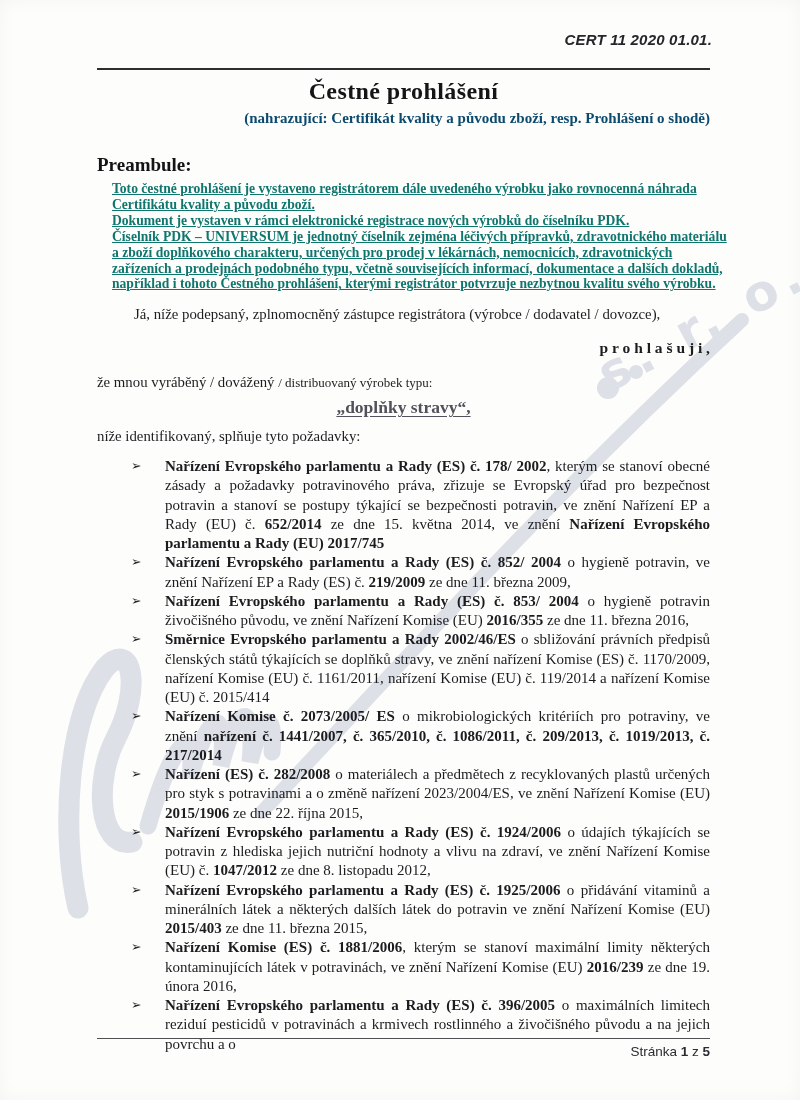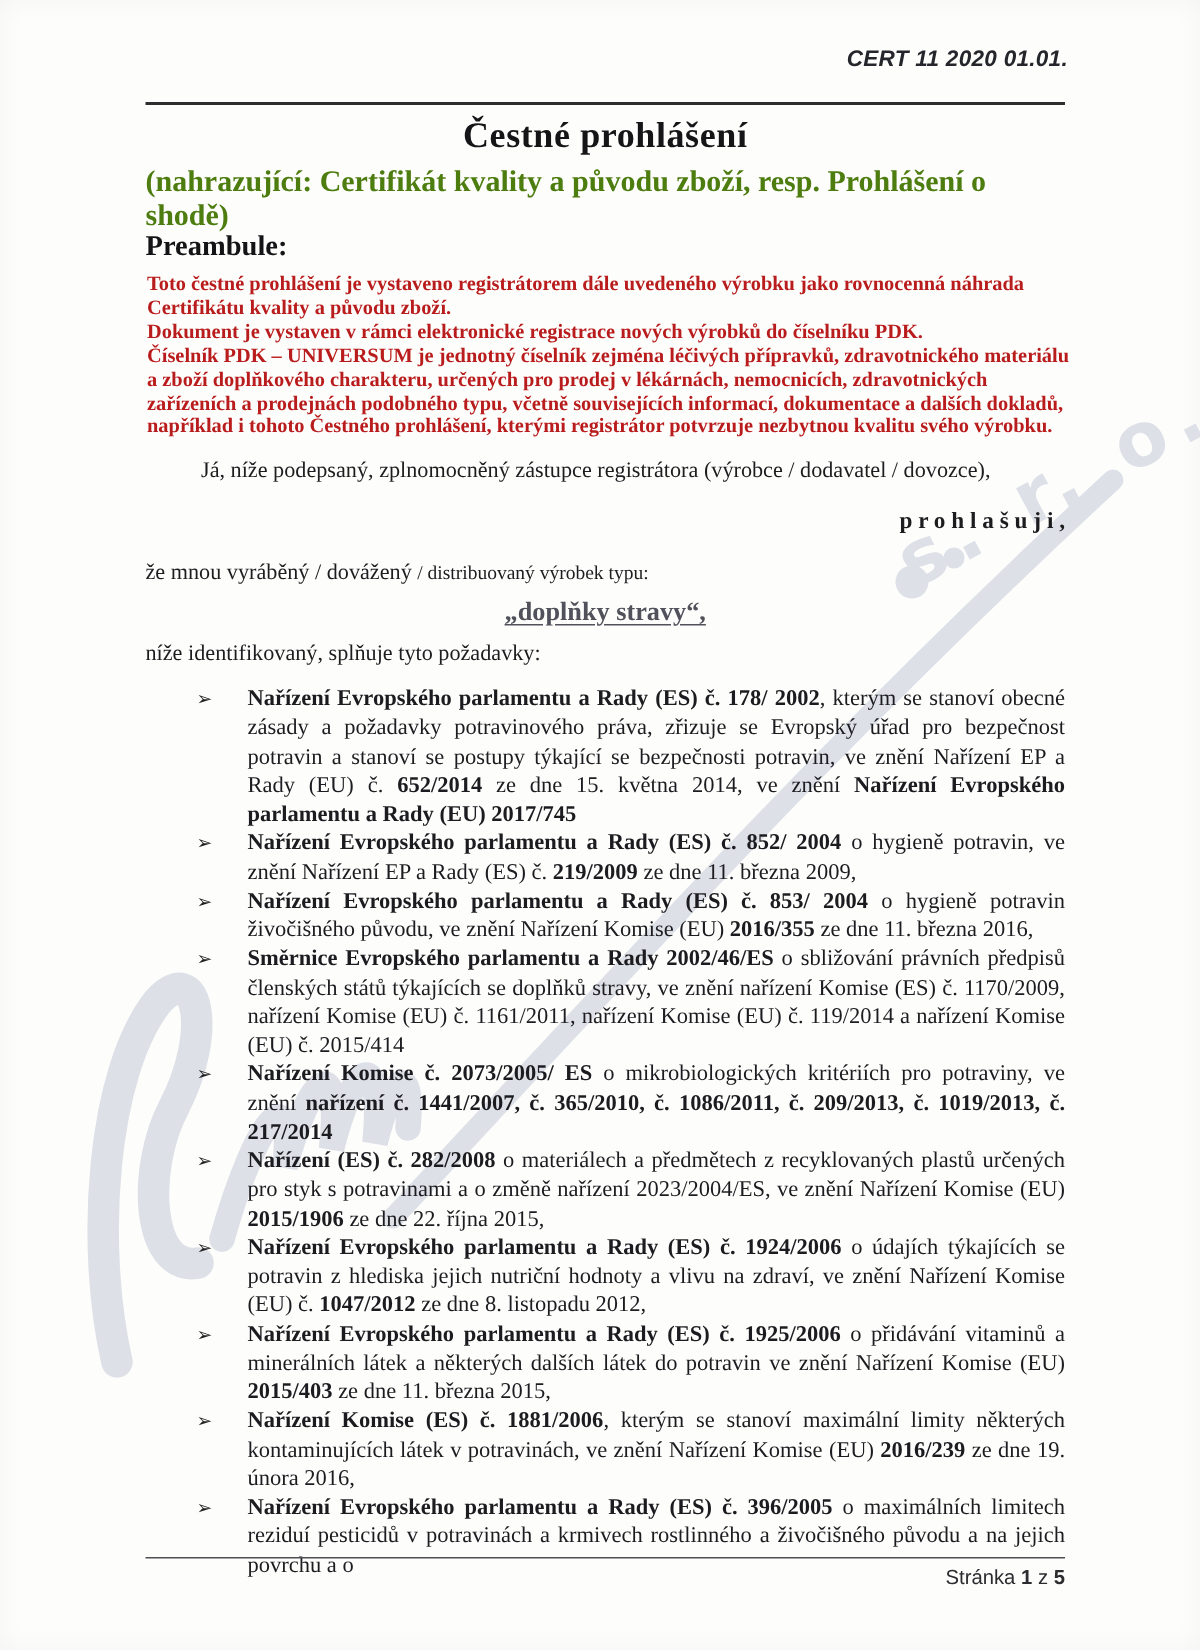--- a/index.html
+++ b/index.html
@@ -35,32 +35,33 @@
   }
   .rule-top { position:absolute; top:68px; left:97px; width:613px; border-top:2px solid #2e2e30; }
 
   .page-title {
     position:absolute; top:78px; left:97px; width:613px;
     text-align:center; font-weight:bold; font-size:24px; letter-spacing:0.4px;
     color:#151518;
   }
   .page-subtitle {
     position:absolute; top:110px; left:97px; width:613px;
-    text-align:left; font-weight:bold; font-size:20px;
-    color:#4d7c0f;
+    text-align:right; font-weight:bold; font-size:15px;
+    color:#0c4a6e;
   }
 
   .preamble-heading {
     position:absolute; top:154px; left:97px;
     font-weight:bold; font-size:19px; color:#141417;text-align:right;
   }
   .preamble {
-    position:absolute; top:181px; left:98px; width:616px;
+    position:absolute; top:181px; left:112px; width:616px;
     font-weight:bold; font-size:13.6px; line-height:15.9px;
-    color:#b91c1c;
+    color:#0f766e;
+    text-decoration:underline;
   }
   .preamble p { margin:0; }
 
   .declaration-intro { position:absolute; top:306px; left:134px; font-size:14.8px; }
   .declaration-performative {
     position:absolute; top:339px; left:97px; width:613px;
     text-align:right; font-weight:bold; font-size:15.5px;
   }
   .product-intro { position:absolute; top:374px; left:97px; font-size:14.8px; }
   .product-intro .secondary { font-size:13px; }

